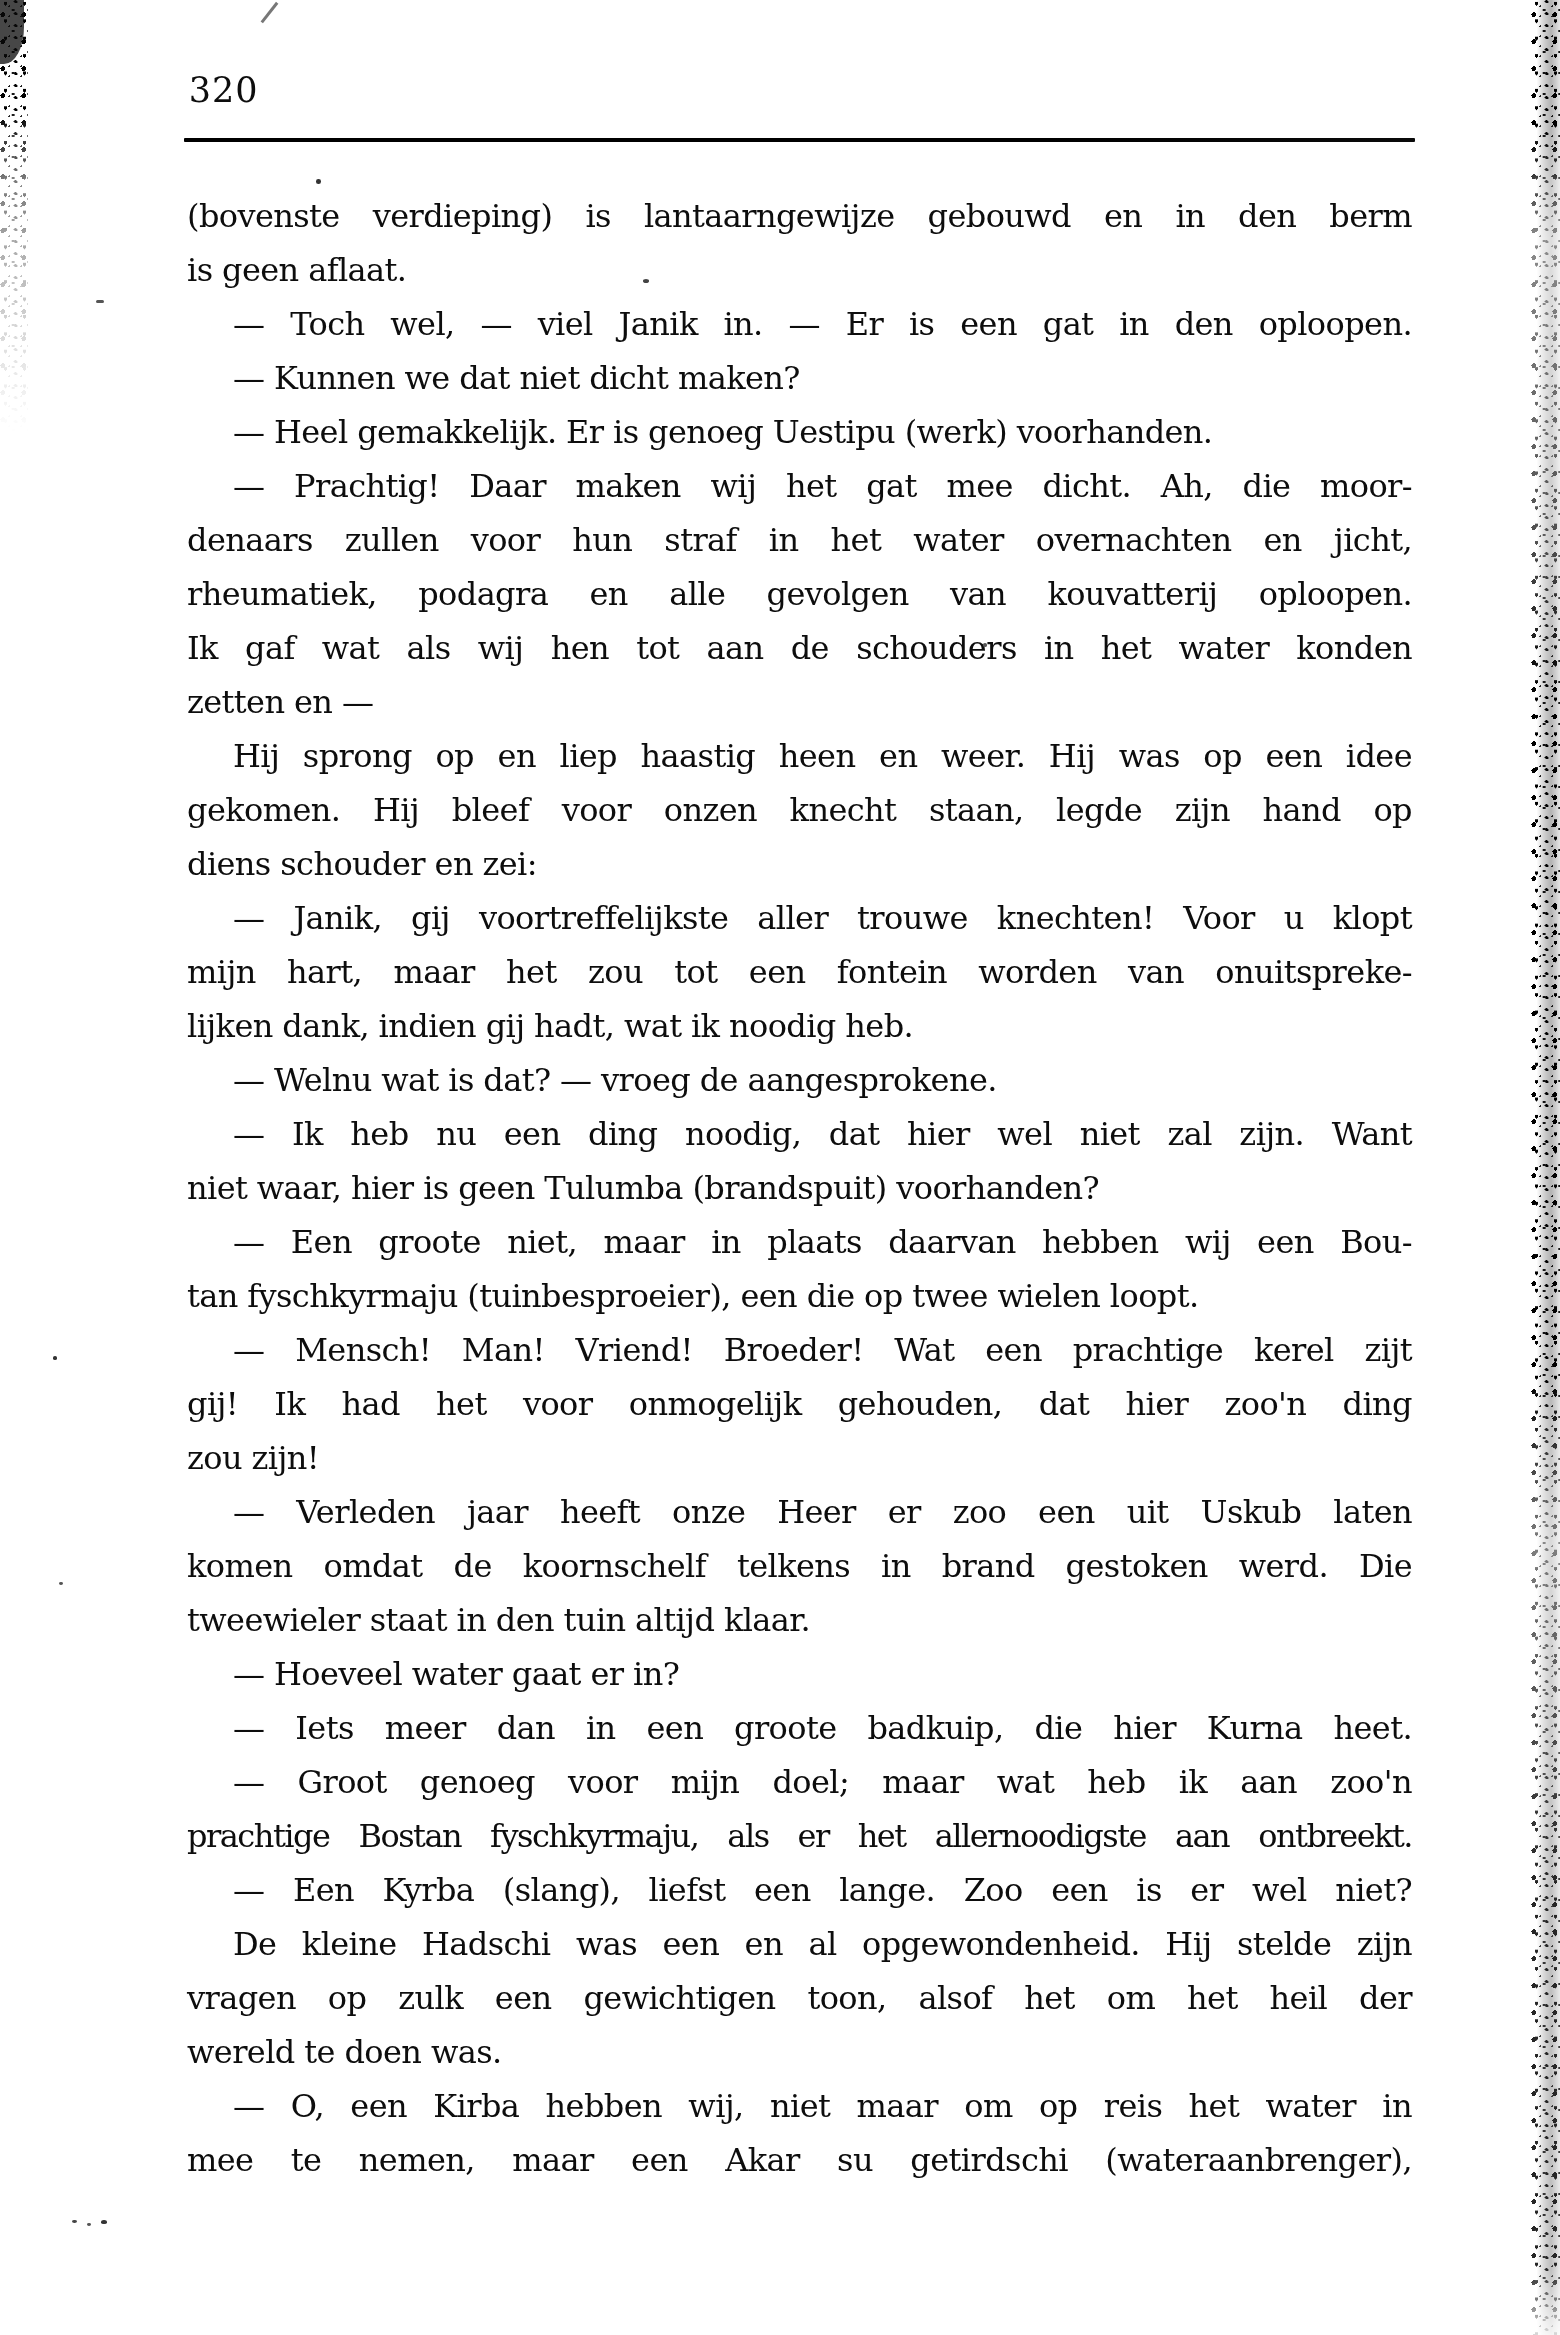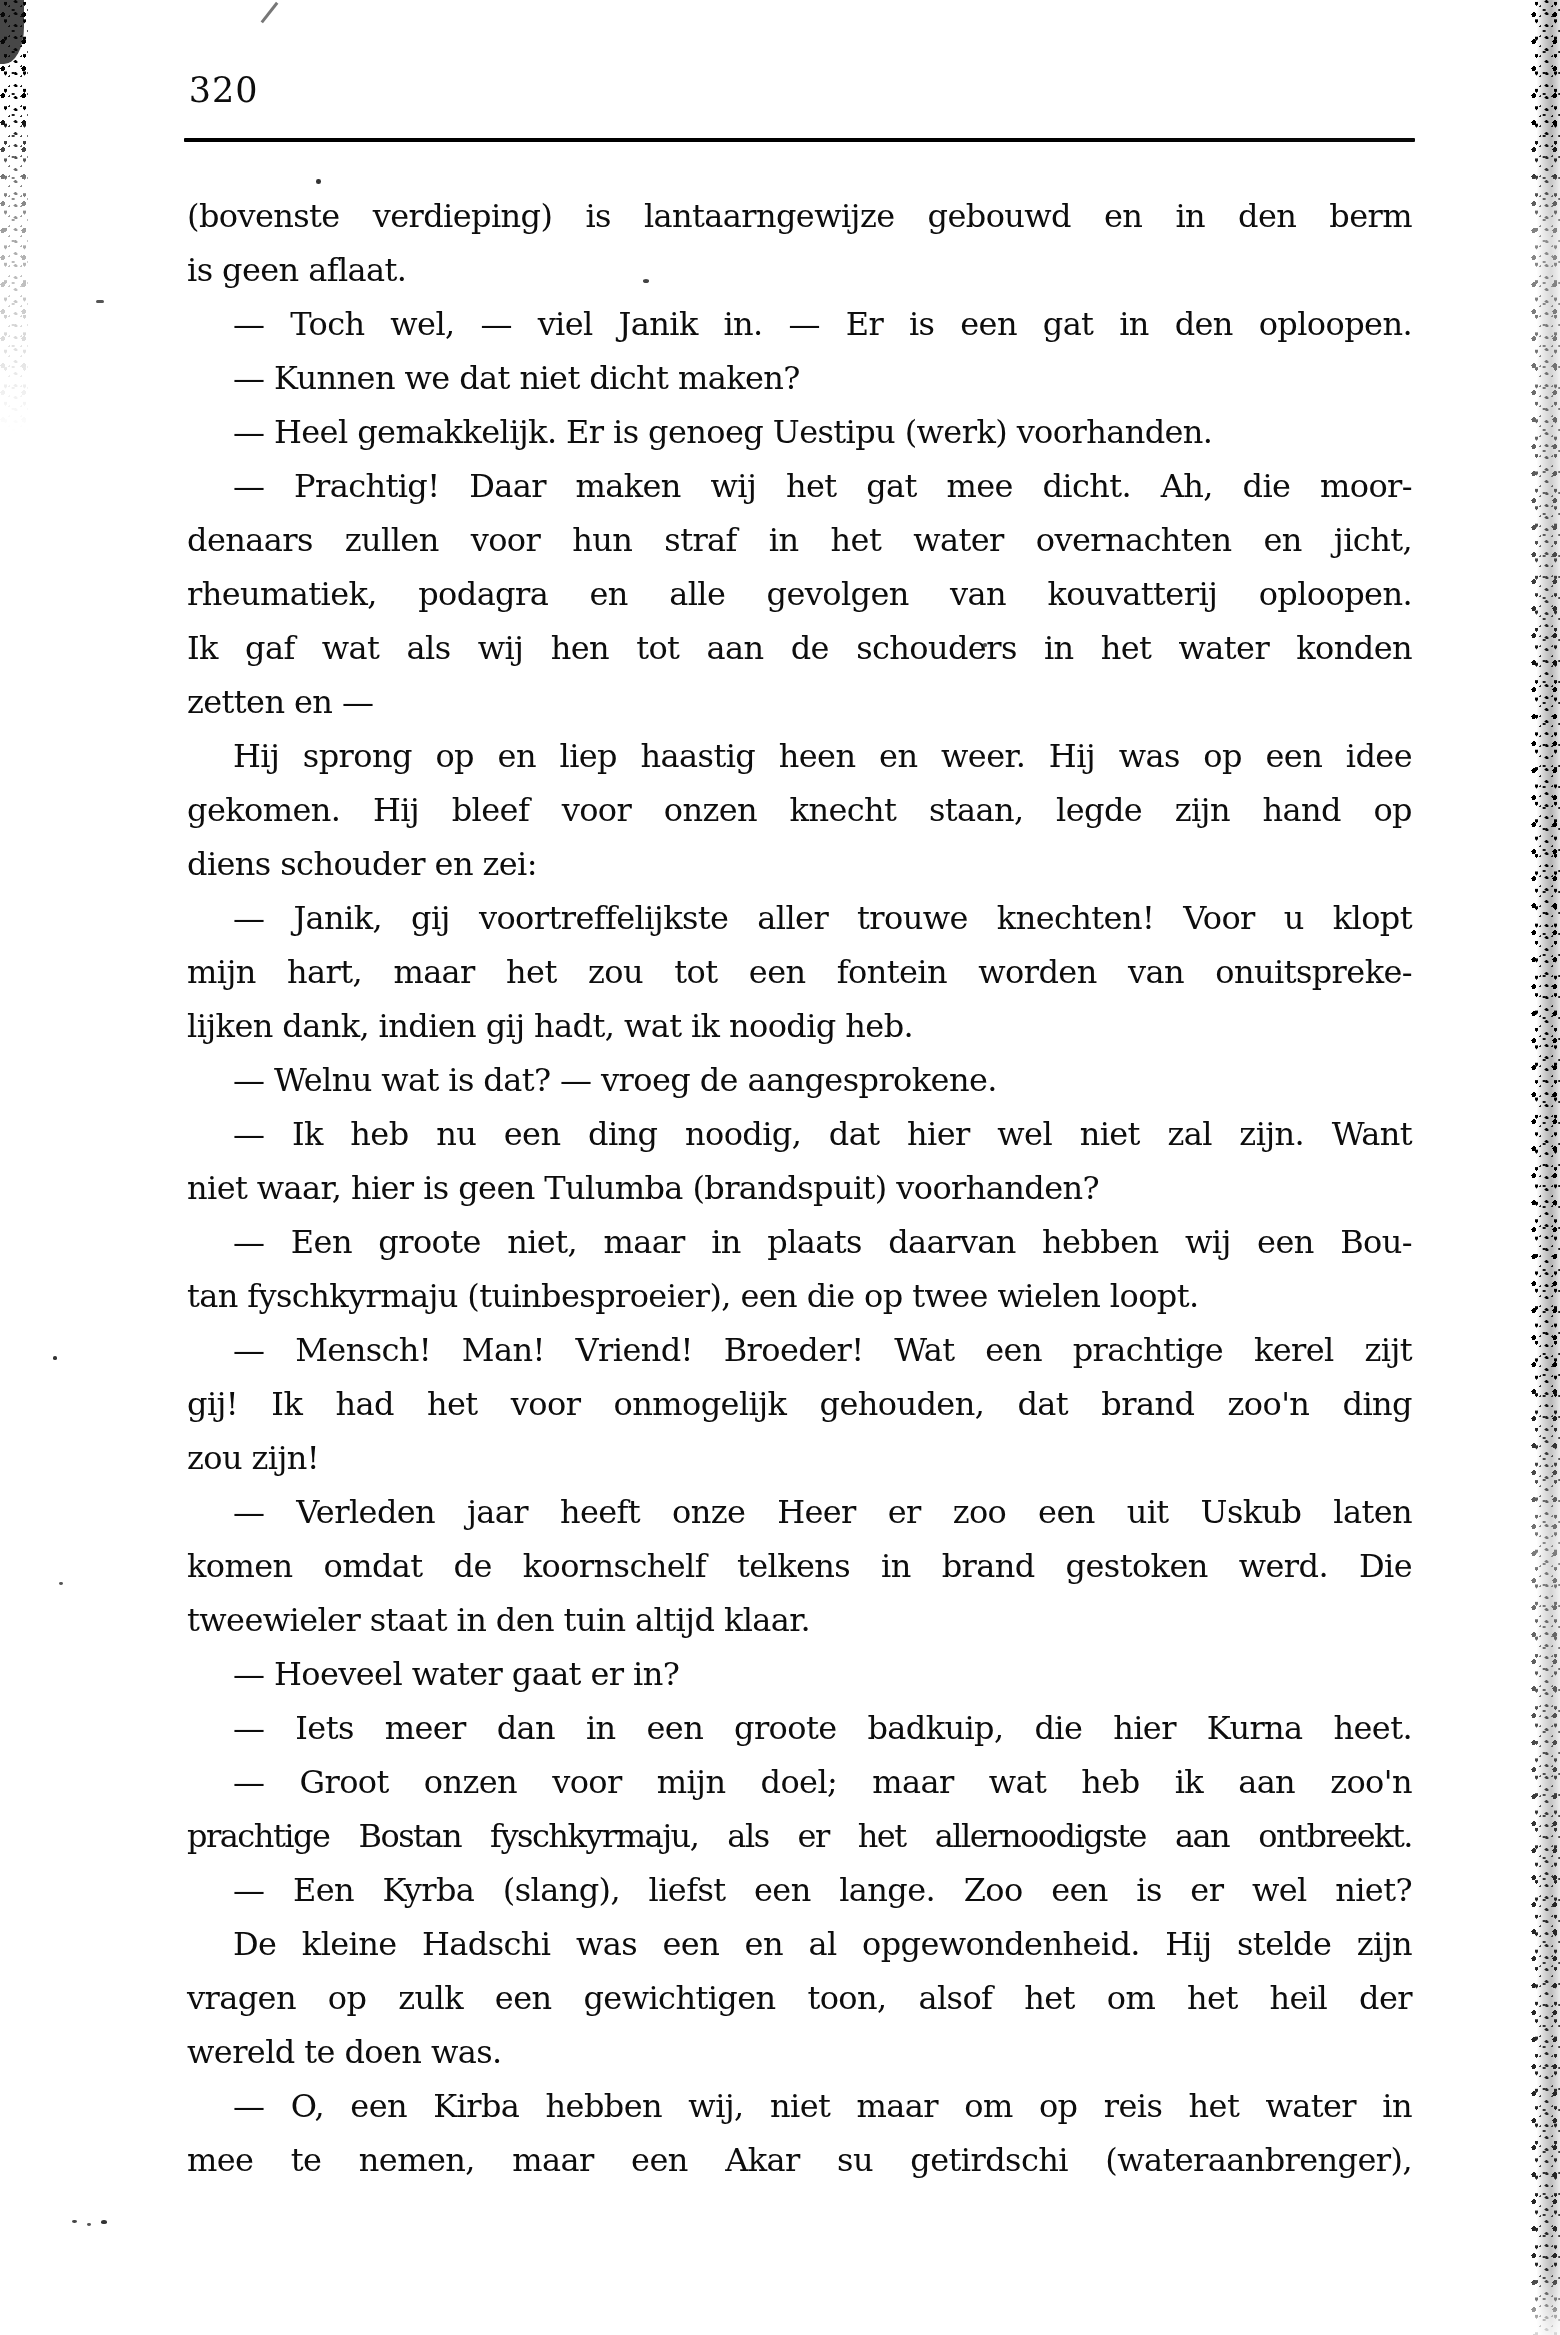--- a/index.html
+++ b/index.html
@@ -114,40 +114,40 @@
     <div class="line">niet waar, hier is geen Tulumba (brandspuit) voorhanden?</div>
   </div>
 
   <div class="paragraph">
     <div class="line j ind">— Een groote niet, maar in plaats daarvan hebben wij een Bou-</div>
     <div class="line">tan fyschkyrmaju (tuinbesproeier), een die op twee wielen loopt.</div>
   </div>
 
   <div class="paragraph">
     <div class="line j ind">— Mensch! Man! Vriend! Broeder! Wat een prachtige kerel zijt</div>
-    <div class="line j">gij! Ik had het voor onmogelijk gehouden, dat brand zoo'n ding</div>
+    <div class="line j">gij! Ik had het voor onmogelijk gehouden, dat hier zoo'n ding</div>
     <div class="line">zou zijn!</div>
   </div>
 
   <div class="paragraph">
     <div class="line j ind">— Verleden jaar heeft onze Heer er zoo een uit Uskub laten</div>
     <div class="line j">komen omdat de koornschelf telkens in brand gestoken werd. Die</div>
     <div class="line">tweewieler staat in den tuin altijd klaar.</div>
   </div>
 
   <div class="paragraph">
     <div class="line ind">— Hoeveel water gaat er in?</div>
   </div>
 
   <div class="paragraph">
     <div class="line j ind">— Iets meer dan in een groote badkuip, die hier Kurna heet.</div>
   </div>
 
   <div class="paragraph">
-    <div class="line j ind">— Groot onzen voor mijn doel; maar wat heb ik aan zoo'n</div>
+    <div class="line j ind">— Groot genoeg voor mijn doel; maar wat heb ik aan zoo'n</div>
     <div class="line j tight">prachtige Bostan fyschkyrmaju, als er het allernoodigste aan ontbreekt.</div>
   </div>
 
 
   <div class="paragraph">
     <div class="line j ind">— Een Kyrba (slang), liefst een lange. Zoo een is er wel niet?</div>
   </div>
 
   <div class="paragraph">
     <div class="line j ind">De kleine Hadschi was een en al opgewondenheid. Hij stelde zijn</div>

